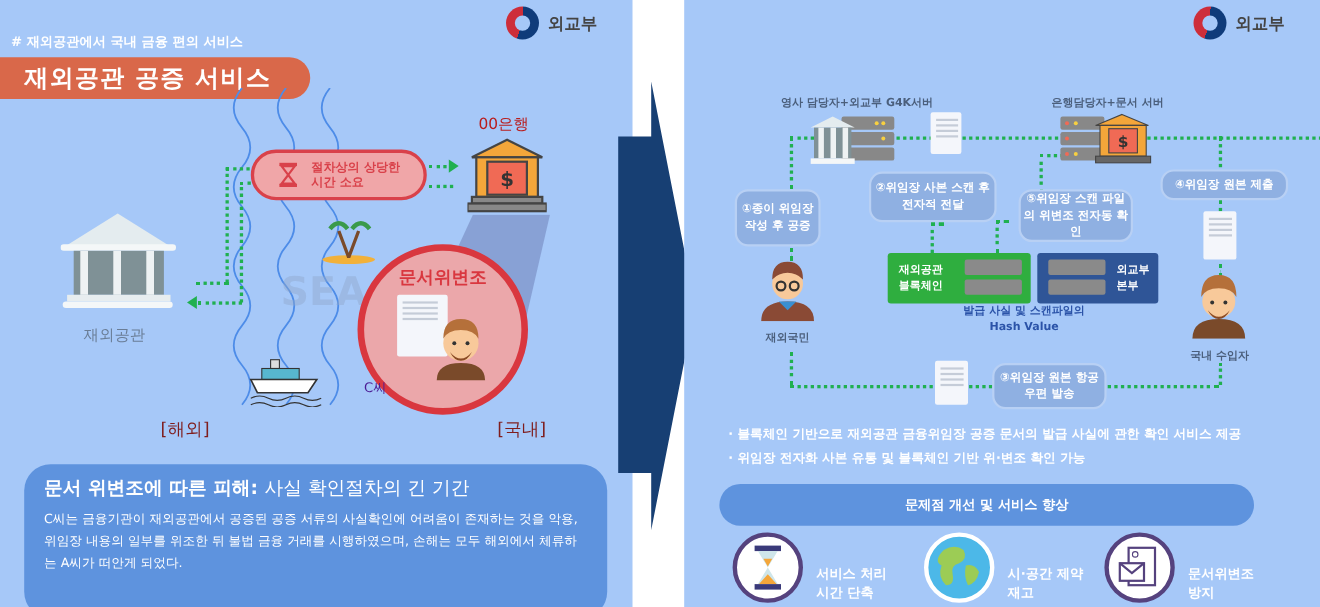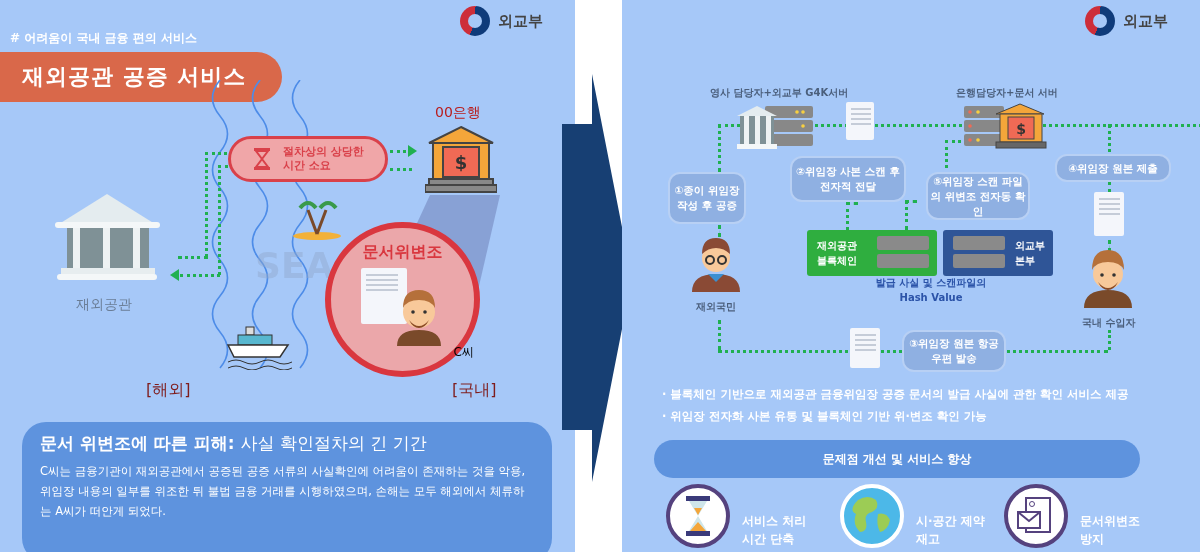--- a/index.html
+++ b/index.html
@@ -8,38 +8,38 @@
   #left { left: 0; width: 575px; }
   #right { left: 622px; width: 578px; }
 
   .logo { position: absolute; top: 6px; display: flex; align-items: center; gap: 8px; font-family: Liberation Serif, serif; }
   .logo-mark { width: 30px; height: 30px; border-radius: 50%; background: conic-gradient(from 200deg, #cd2e3a 0 45%, #0f3b7a 45% 100%); position: relative; }
   .logo-mark::after { content: ""; position: absolute; left: 8px; top: 8px; width: 14px; height: 14px; border-radius: 50%; background: #a6c8f8; }
   .logo-text { color: #444; font-size: 15px; font-weight: bold; }
 
   .hashtag { position: absolute; left: 10px; top: 30px; color: #ffffff; font-size: 12px; font-weight: bold; }
   .title-pill { position: absolute; left: 0; background: #d9684a; color: #fff; font-weight: bold; border-radius: 0 30px 30px 0; display: flex; align-items: center; }
-  #left .title-pill { top: 52px; width: 282px; height: 50px; font-size: 22px; padding-left: 22px; letter-spacing: 1px; }
+  #left .title-pill { top: 52px; width: 282px; height: 38px; font-size: 22px; padding-left: 22px; letter-spacing: 1px; }
   #right .title-pill { top: 36px; width: 296px; height: 36px; font-size: 17px; padding-left: 18px; }
 
   .waves { position: absolute; left: 200px; top: 80px; width: 150px; height: 300px; }
   .sea-text { position: absolute; left: 255px; top: 245px; font-size: 36px; color: #90a8cc; opacity: .45; font-weight: bold; }
 
   .embassy { position: absolute; left: 55px; top: 192px; width: 105px; height: 90px; }
   .embassy-label { position: absolute; left: 76px; top: 296px; font-size: 14px; color: #6a7d96; }
   .bank-label { position: absolute; left: 435px; top: 104px; font-size: 14px; color: #b91c1c; }
   .bank { position: absolute; left: 425px; top: 125px; width: 72px; height: 70px; }
 
   .delay-pill { position: absolute; left: 228px; top: 136px; width: 160px; height: 46px; background: #f0a6a8; border: 3px solid #d9414a; border-radius: 24px; display: flex; align-items: center; gap: 12px; padding-left: 22px; }
   .delay-text { color: #d9414a; font-size: 11px; font-weight: bold; line-height: 14px; width: 90px; }
 
   .forgery-circle { position: absolute; left: 325px; top: 222px; width: 155px; height: 155px; border-radius: 50%; background: #eba7aa; border: 6px solid #d9373f; }
   .forgery-title { position: absolute; left: 0; width: 100%; top: 14px; text-align: center; color: #d9373f; font-weight: bold; font-size: 16px; }
   .forgery-doc { position: absolute; left: 30px; top: 40px; width: 46px; height: 56px; background: #f4f6fb; border-radius: 2px; }
-  .forgery-person-label { position: absolute; left: 0; width: 100%; bottom: 10px; text-align: right; color: #000000; font-size: 12px; }
+  .forgery-person-label { position: absolute; left: 0; width: 100%; bottom: 10px; text-align: left; color: #4c1d95; font-size: 12px; }
 
   .region { position: absolute; top: 380px; font-size: 16px; color: #7f1d1d; margin-left: 24px; }
 
   .damage-box { position: absolute; left: 22px; top: 422px; width: 530px; height: 140px; background: #5e93de; border-radius: 24px; padding: 10px 18px; color: #fff; }
   .damage-title { font-size: 17px; font-weight: bold; margin-bottom: 6px; }
   .damage-title .sub { font-weight: normal; }
   .damage-body { font-size: 11.5px; line-height: 20px; }
 
   .divider-arrow { position: absolute; left: 560px; top: 72px; width: 72px; height: 412px; }
 
@@ -59,21 +59,21 @@
   .doc::before { content: ""; position: absolute; left: 5px; top: 6px; width: 70%; height: 2px; background: #c5ccd8; box-shadow: 0 5px 0 #c5ccd8, 0 10px 0 #c5ccd8, 0 15px 0 #c5ccd8; }
 </style>
 </head>
 <body>
 
 <div id="left" class="panel">
   <div class="logo" style="left:460px;">
     <div class="logo-mark"></div>
     <span class="logo-text">외교부</span>
   </div>
-  <div class="hashtag"># 어려움이 국내 금융 편의 서비스</div>
+  <div class="hashtag"># 재외공관에서 국내 금융 편의 서비스</div>
   <div class="title-pill">재외공관 공증 서비스</div>
 
   <svg class="waves" viewBox="0 0 150 300">
     <g fill="none" stroke="#4d8ce8" stroke-width="1.6">
       <path d="M20 0 q-15 18 0 36 q15 18 0 36 q-15 18 0 36 q15 18 0 36 q-15 18 0 36 q15 18 0 36 q-15 18 0 36 q15 18 0 36"></path>
       <path d="M60 0 q-15 18 0 36 q15 18 0 36 q-15 18 0 36 q15 18 0 36 q-15 18 0 36 q15 18 0 36 q-15 18 0 36 q15 18 0 36"></path>
       <path d="M100 0 q-15 18 0 36 q15 18 0 36 q-15 18 0 36 q15 18 0 36 q-15 18 0 36 q15 18 0 36 q-15 18 0 36 q15 18 0 36"></path>
     </g>
   </svg>
   <div class="sea-text">SEA</div>

